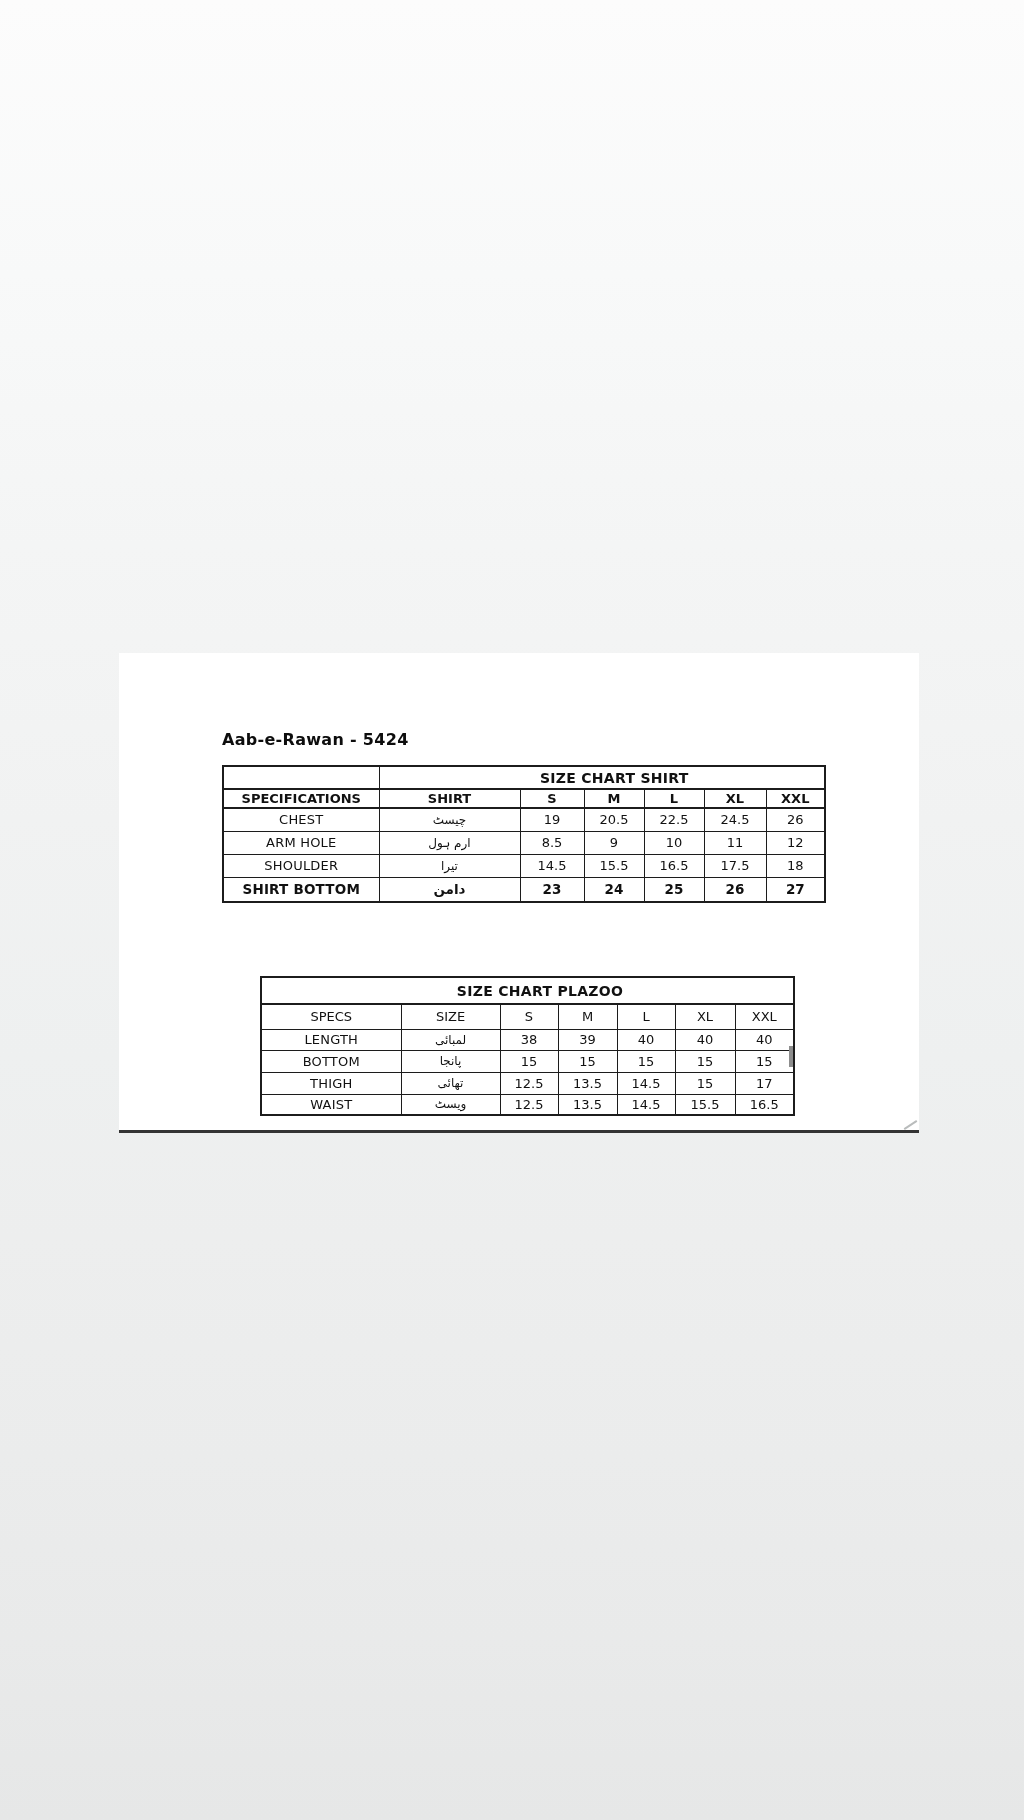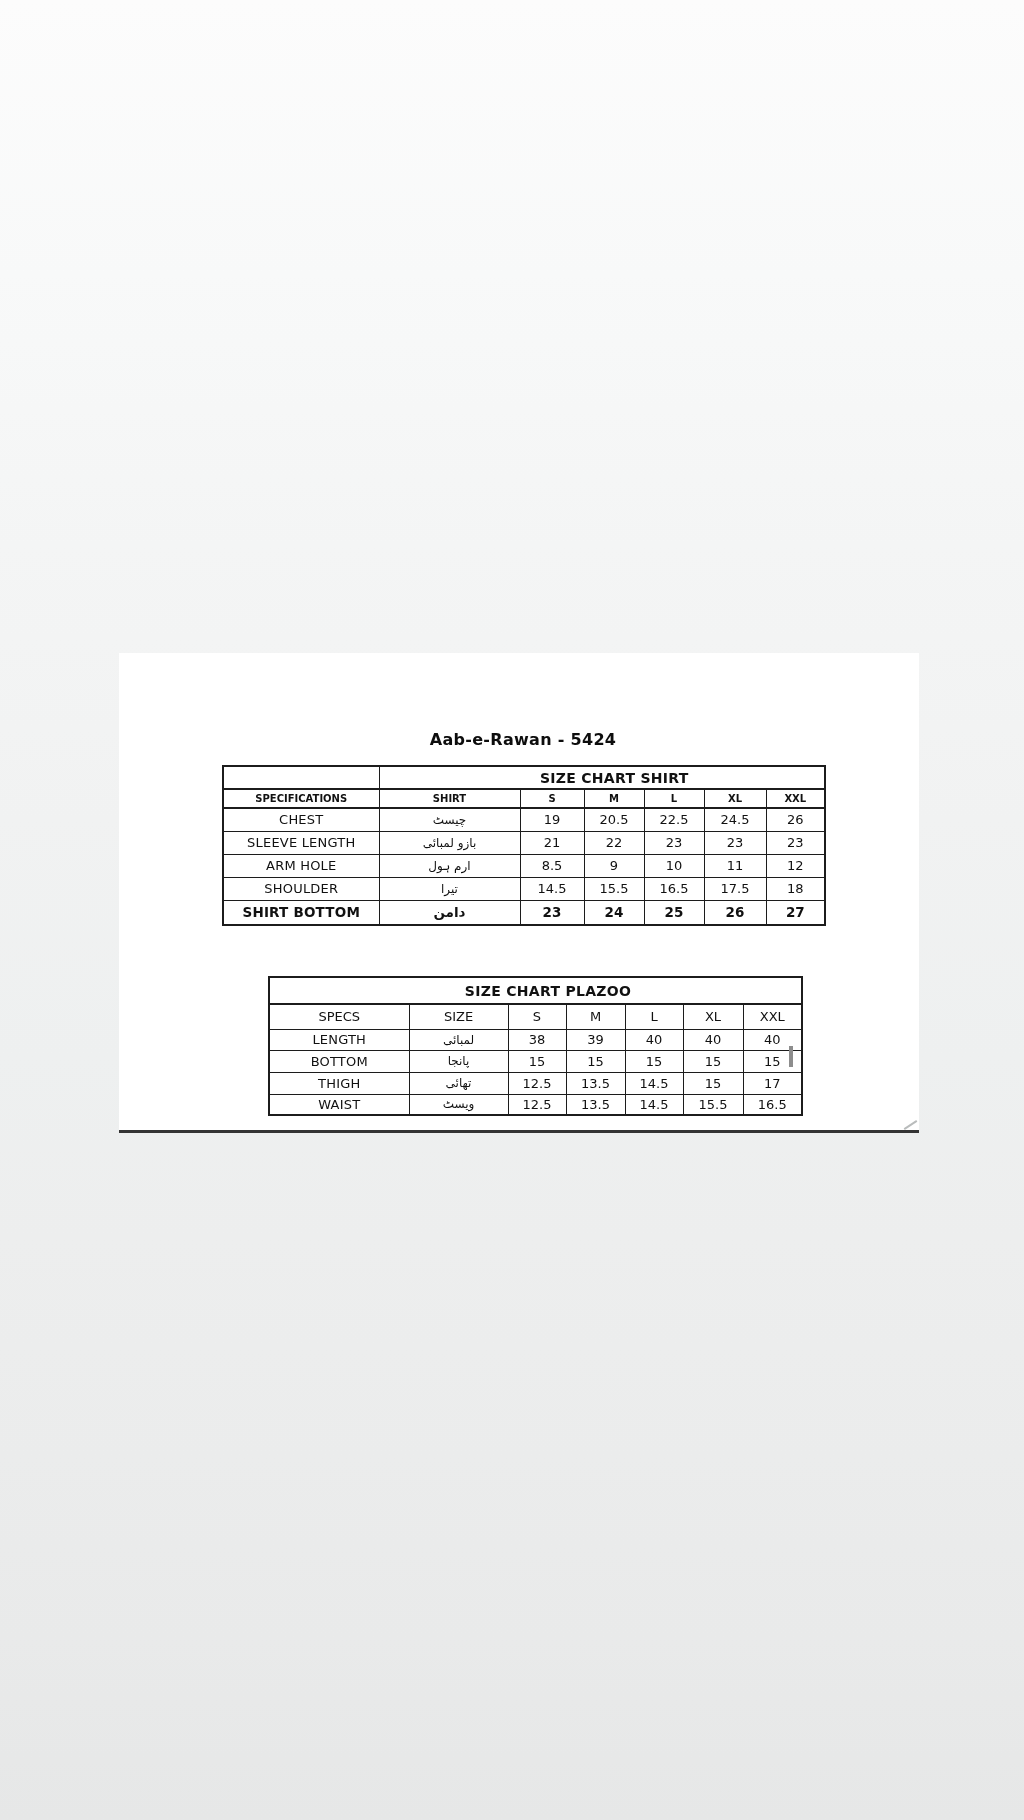--- a/index.html
+++ b/index.html
@@ -14,44 +14,44 @@
       #fcfcfc 0%, #f8f9f9 15%, #f4f5f5 30%, #f1f2f2 45%,
       #eef0f0 58%, #edeeee 68%, #ebecec 80%, #e9eaea 90%, #e6e7e7 100%);
   }
   .sheet{
     position:absolute;left:119px;top:653px;width:800px;height:477px;
     background:#ffffff;
     border-bottom:3px solid #343434;
   }
   .doc-title{
     position:absolute;left:222px;top:730px;width:602px;
-    text-align:center;
+    text-align:left;
     font-size:16px;font-weight:bold;color:#0d0d0d;
     letter-spacing:0.3px;
   }
   table.size-table{
     position:absolute;
     border-collapse:collapse;table-layout:fixed;
     background:#fff;
     border:2px solid #1c1c1c;
     color:#111;
   }
   .size-table td,.size-table th{
     border:1px solid #1c1c1c;
     text-align:center;vertical-align:middle;
     padding:0 2px;overflow:hidden;white-space:nowrap;
   }
   .merged-row td{border-bottom-width:2px;padding-left:27px;}
   .header-row th{border-bottom-width:2px;font-weight:bold;}
   .t1{left:222px;top:765px;width:602px;}
   .t1{font-size:13px;}
   .t1 .table-title{font-size:14px;font-weight:bold;letter-spacing:0.3px;}
-  .t1 .header-row th{font-size:10px;}
+  .t1 .header-row th{font-size:13px;}
   .t1 tr.bold-row td{font-weight:bold;font-size:13.5px;}
-  .t2{left:268px;top:976px;width:533px;font-size:13px;}
+  .t2{left:260px;top:976px;width:533px;font-size:13px;}
   .t2 .table-title{font-size:14px;font-weight:bold;letter-spacing:0.3px;}
   .t2 .header-row th{font-weight:normal;border-bottom-width:1px;font-size:13px;}
   .urdu{direction:rtl;font-size:12px;}
   .bold-row .urdu{font-size:13px;}
   .spec-label{letter-spacing:0.2px;}
   .cursor-artifact{
     position:absolute;left:789px;top:1046px;width:4px;height:21px;
     background:#8d8d8d;
   }
   .line-nick{
@@ -95,29 +95,20 @@
     <tr style="height:23px">
       <td class="spec-label">CHEST</td>
       <td class="urdu">چیسٹ</td>
       <td>19</td>
       <td>20.5</td>
       <td>22.5</td>
       <td>24.5</td>
       <td>26</td>
     </tr>
     <tr style="height:23px">
-      <td class="spec-label">SLEEVE LENGTH</td>
-      <td class="urdu">بازو لمبائی</td>
-      <td>21</td>
-      <td>22</td>
-      <td>23</td>
-      <td>23</td>
-      <td>23</td>
-    </tr>
-    <tr style="height:23px">
       <td class="spec-label">ARM HOLE</td>
       <td class="urdu">ارم ہول</td>
       <td>8.5</td>
       <td>9</td>
       <td>10</td>
       <td>11</td>
       <td>12</td>
     </tr>
     <tr style="height:23px">
       <td class="spec-label">SHOULDER</td>

